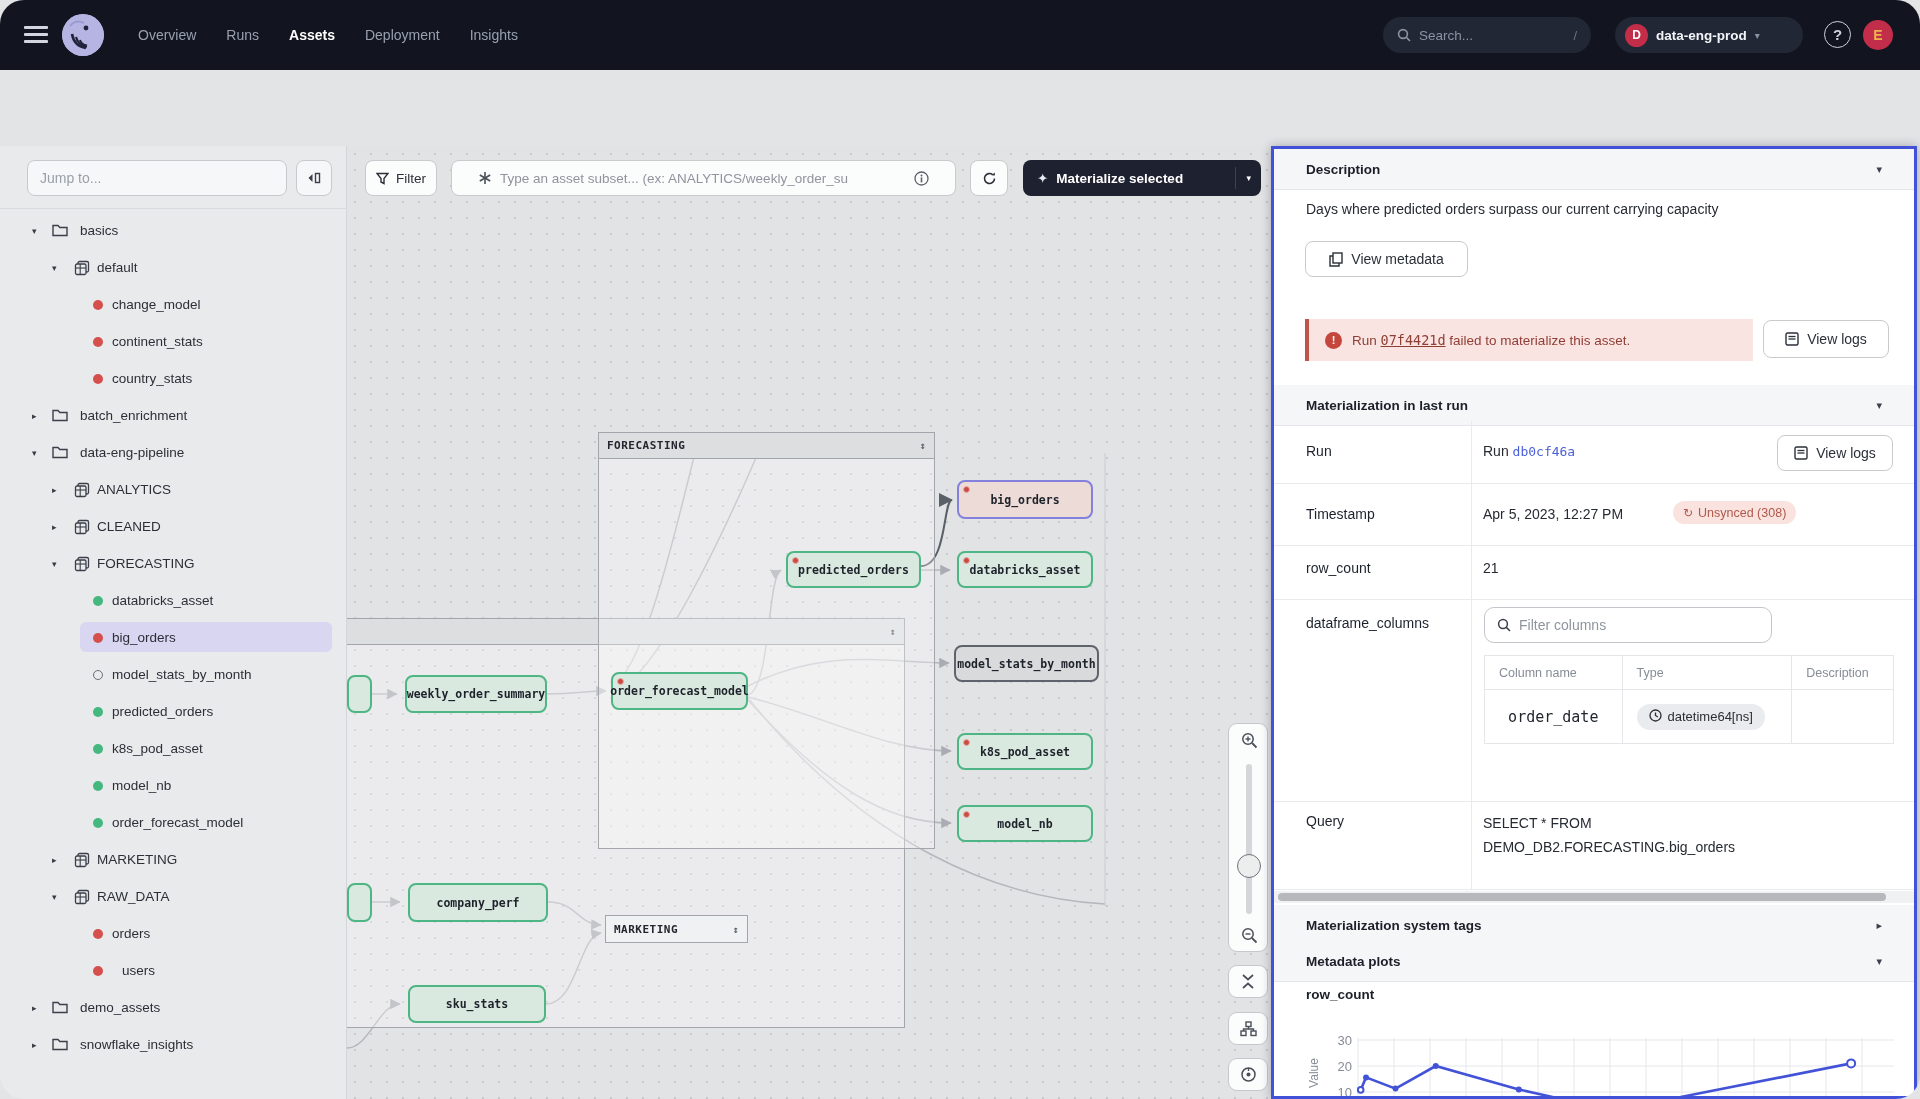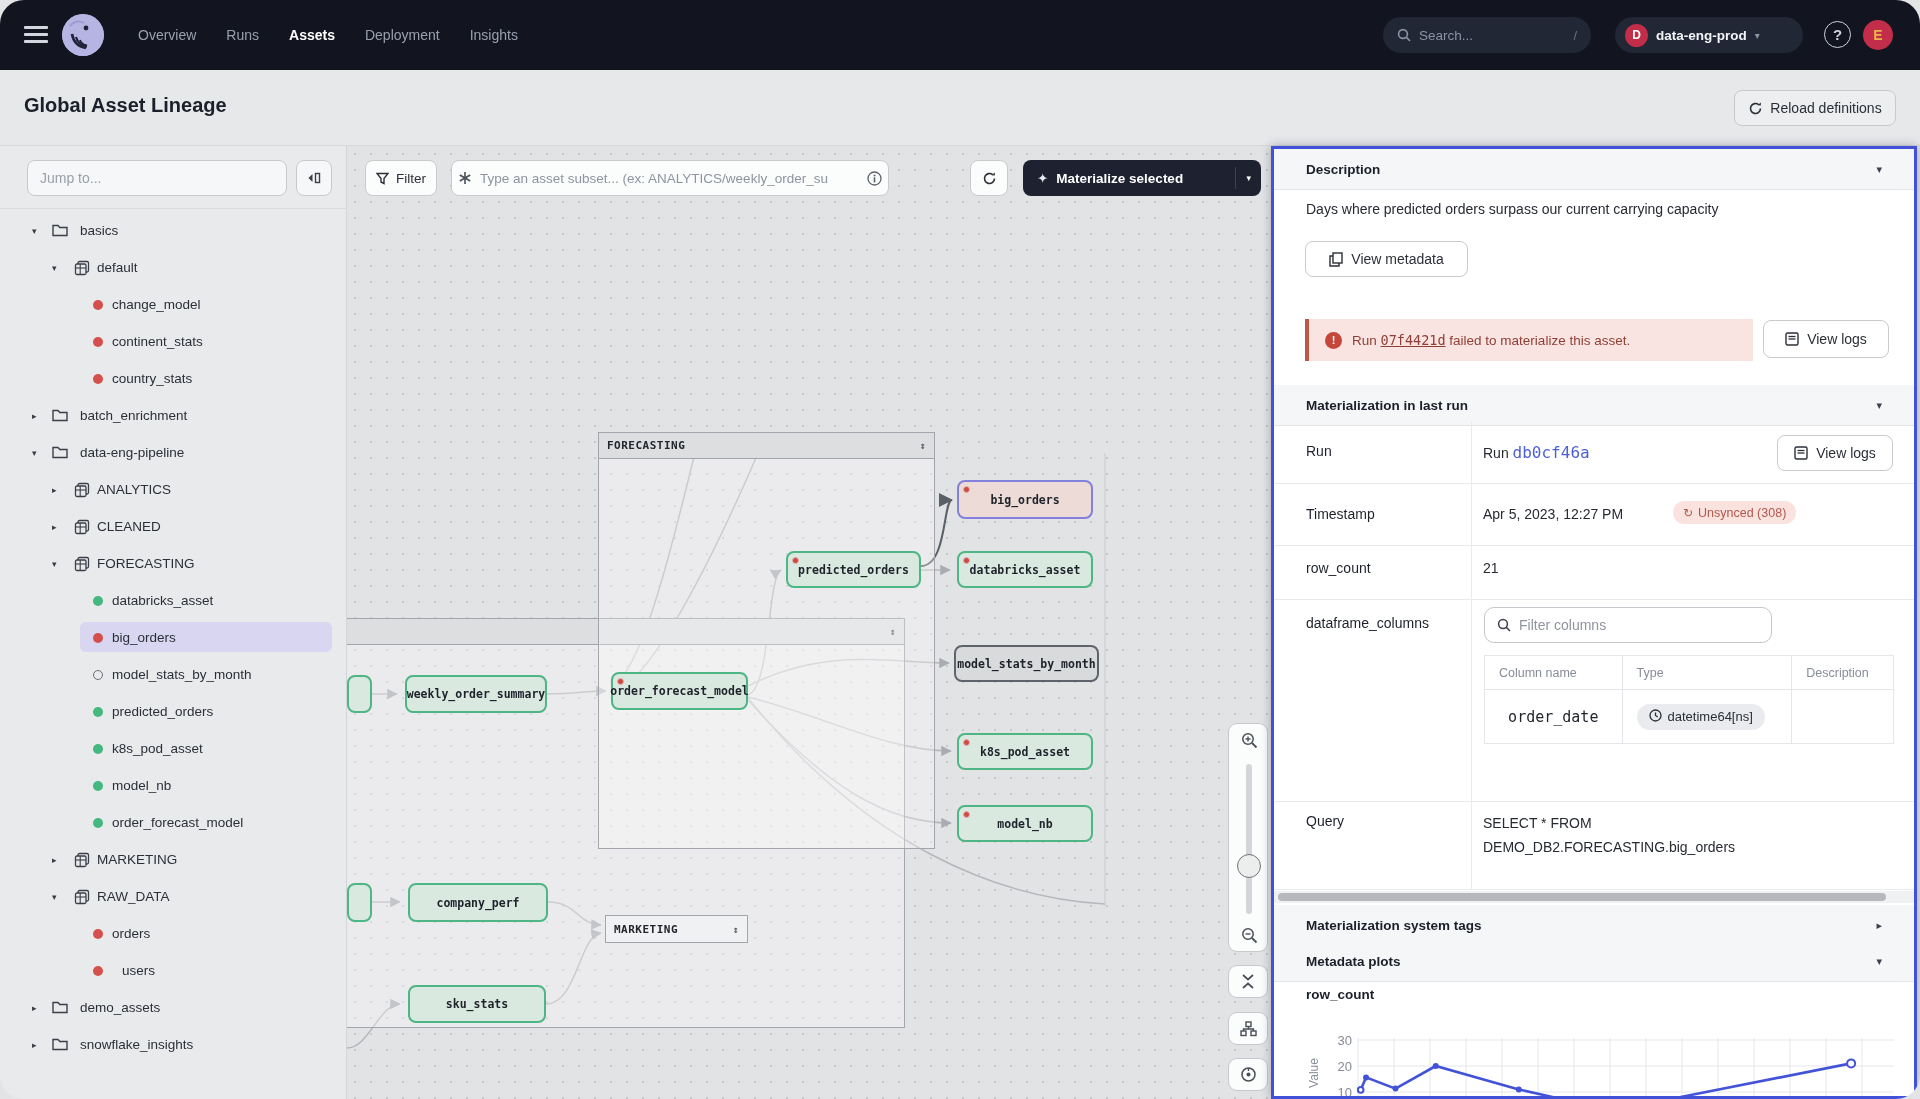--- a/index.html
+++ b/index.html
@@ -40,21 +40,21 @@
   .tree-caret { position:absolute; font-size:9px; color:#363b44; }
   .tree-ico { position:absolute; }
   .tree-label { position:absolute; white-space:nowrap; }
   .tree-dot { position:absolute; width:10px; height:10px; border-radius:50%; }
   .tree-sel { position:absolute; left:80px; width:252px; height:30px; top:3px; background:#d8d6f1; border-radius:6px; }
 
   
   #canvas { position:absolute; left:347px; top:146px; width:1573px; height:953px; overflow:hidden;
     background-color:#e2e3e5; background-image:radial-gradient(#c7c8cb 1.2px, transparent 1.2px); background-size:16px 16px; }
   .tb-btn { position:absolute; background:#fbfcfc; border:1px solid #c8cacd; border-radius:8px; display:flex; align-items:center; justify-content:center; gap:7px; font-size:13.5px; color:#2b2f37; cursor:pointer; }
-  #subset-input { position:absolute; left:104px; top:14px; width:438px; height:36px; background:#fbfcfc; border:1px solid #c8cacd; border-radius:8px; display:flex; align-items:center; padding:0 6px; cursor:text; }
+  #subset-input { position:absolute; left:104px; top:14px; width:505px; height:36px; background:#fbfcfc; border:1px solid #c8cacd; border-radius:8px; display:flex; align-items:center; padding:0 26px; cursor:text; }
   #subset-ph { color:#8f949e; font-size:13.5px; white-space:nowrap; overflow:hidden; flex:1; }
   #materialize-btn { position:absolute; left:676px; top:14px; width:238px; height:36px; background:#1d2130; border-radius:8px; display:flex; align-items:center; color:#fff; font-size:13.5px; font-weight:600; cursor:pointer; }
   #mat-split { width:1px; height:22px; background:#3c4156; margin-left:auto; }
   .group-box { position:absolute; border:1px solid #a2a5ab; background:rgba(255,255,255,0.30); }
   .group-head { height:26px; background:#dcdee0; border-bottom:1px solid #a2a5ab; display:flex; align-items:center; padding:0 8px; font-family:"DejaVu Sans Mono",monospace; font-size:11px; font-weight:700; color:#23262e; letter-spacing:0.5px; }
   .group-collapse { margin-left:auto; font-size:10px; color:#5b606a; cursor:pointer; }
   .node { position:absolute; border-radius:8px; border:2px solid; display:flex; align-items:center; justify-content:center; font-family:"DejaVu Sans Mono",monospace; font-size:11.5px; font-weight:700; color:#1e222a; cursor:pointer; }
   .node.green { background:#d9e9e0; border-color:#4eb584; }
   .node.selected { background:#ecdbd6; border-color:#8381dd; }
   .node.gray { background:#d8dadc; border-color:#5f646c; }
@@ -128,30 +128,20 @@
     </div>
     <div id="deploy-pill">
       <div id="deploy-badge">D</div>
       <span id="deploy-name">data-eng-prod</span>
       <span id="deploy-caret">▾</span>
     </div>
     <div id="help-btn">?</div>
     <div id="avatar">E</div>
   </div>
 
-  <div id="pagehead">
-    <div id="page-title">Global Asset Lineage</div>
-    <div id="reload-btn">
-      <svg width="15" height="15" viewBox="0 0 15 15">
-        <path d="M12.5 7.5 a5 5 0 1 1 -1.7 -3.75" fill="none" stroke="#2b2f38" stroke-width="1.6"></path>
-        <path d="M12.8 1.4 L12.8 4.6 L9.6 4.2 Z" fill="#2b2f38"></path>
-      </svg>
-      <span>Reload definitions</span>
-    </div>
-  </div>
 
   <div id="canvas">
 
     <svg class="abs" style="left:0;top:0;pointer-events:none" width="1573" height="953">
       <defs>
         <marker id="arr" markerWidth="8" markerHeight="8" refX="6.5" refY="3.5" orient="auto">
           <path d="M0,0 L7,3.5 L0,7 Z" fill="#a9adb3"></path>
         </marker>
         <marker id="arrd" markerWidth="8" markerHeight="8" refX="6.5" refY="3.5" orient="auto">
           <path d="M0,0 L7,3.5 L0,7 Z" fill="#596068"></path>
@@ -510,21 +500,21 @@
     <div id="meta-col-divider"></div>
     <div class="meta-row-border" style="top:334px"></div>
     <div class="meta-row-border" style="top:396px"></div>
     <div class="meta-row-border" style="top:450px"></div>
     <div class="meta-row-border" style="top:652px"></div>
     <div class="meta-row-border" style="top:740px"></div>
 
     <div class="meta-label" style="top:294px">Run</div>
     <div class="meta-value" style="top:294px">
       <span>Run</span>
-      <span class="mono" style="color:#4c60d8;font-size:16px">db0cf46a</span>
+      <span class="mono" style="color:#4c60d8;font-size:13px">db0cf46a</span>
     </div>
     <div class="p-btn" style="left:503px;top:286px;width:116px;height:36px">
       <svg width="14" height="14" viewBox="0 0 14 14">
         <rect x="1" y="1" width="12" height="12" rx="1.5" fill="none" stroke="#2b2f37" stroke-width="1.4"></rect>
         <line x1="3.5" y1="4.5" x2="10.5" y2="4.5" stroke="#2b2f37" stroke-width="1.3"></line>
         <line x1="3.5" y1="7" x2="10.5" y2="7" stroke="#2b2f37" stroke-width="1.3"></line>
       </svg>
       <span>View logs</span>
     </div>
 

